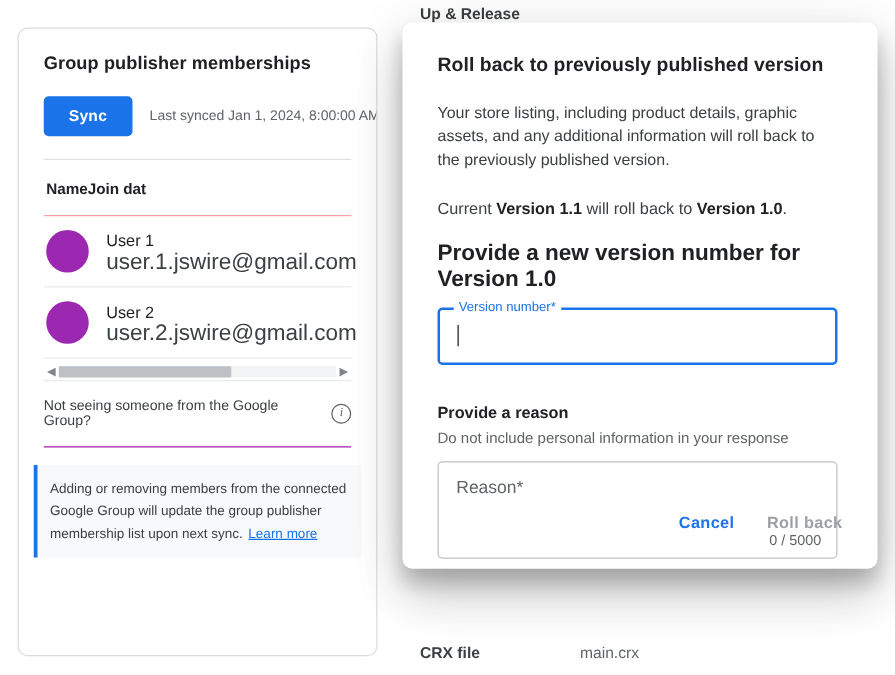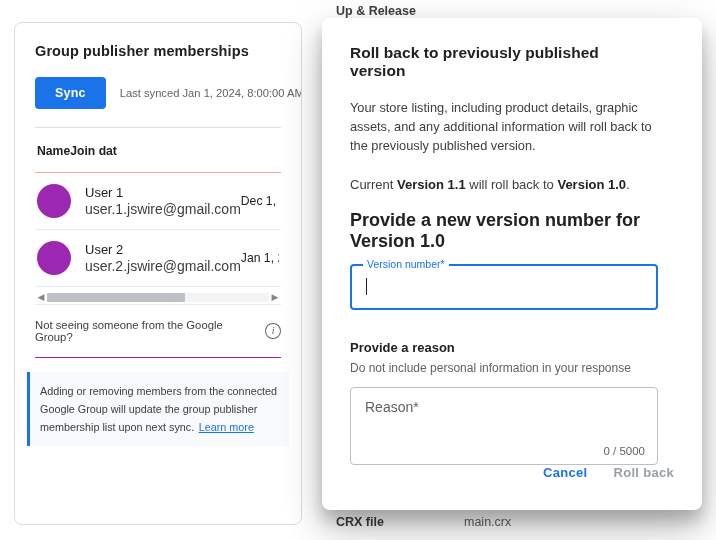--- a/index.html
+++ b/index.html
@@ -105,21 +105,21 @@
   }
   .row-texts {
     margin-left: 14px;
   }
   .row-name {
     font-size: 13px;
     color: #202124;
     line-height: 16px;
   }
   .row-email {
-    font-size: 14px;
+    font-size: 18px;
     color: #3c4043;
     line-height: 16px;
   }
   .row-date {
     font-size: 12.2px;
     color: #202124;
     white-space: nowrap;
     overflow: hidden;
     width: 46px;
     text-align: left;
@@ -210,26 +210,26 @@
     color: #5f6368;
     font-weight: normal;
   }
 
   
   .dialog {
     position: absolute;
     left: 322px;
     top: 18px;
     width: 380px;
-    height: 492px;
+    height: 437px;
     background: #ffffff;
     border-radius: 8px;
     box-sizing: border-box;
     box-shadow: 0 11px 15px rgba(0,0,0,0.20), 0 9px 46px rgba(0,0,0,0.12), 0 24px 38px rgba(0,0,0,0.14);
-    padding: 26px 44px 0 28px;
+    padding: 26px 32px 0 28px;
     overflow: hidden;
   }
   .dlg-title {
     font-size: 15.5px;
     font-weight: bold;
     color: #202124;
     letter-spacing: 0.05px;
   }
   .dlg-body {
     margin-top: 18px;

